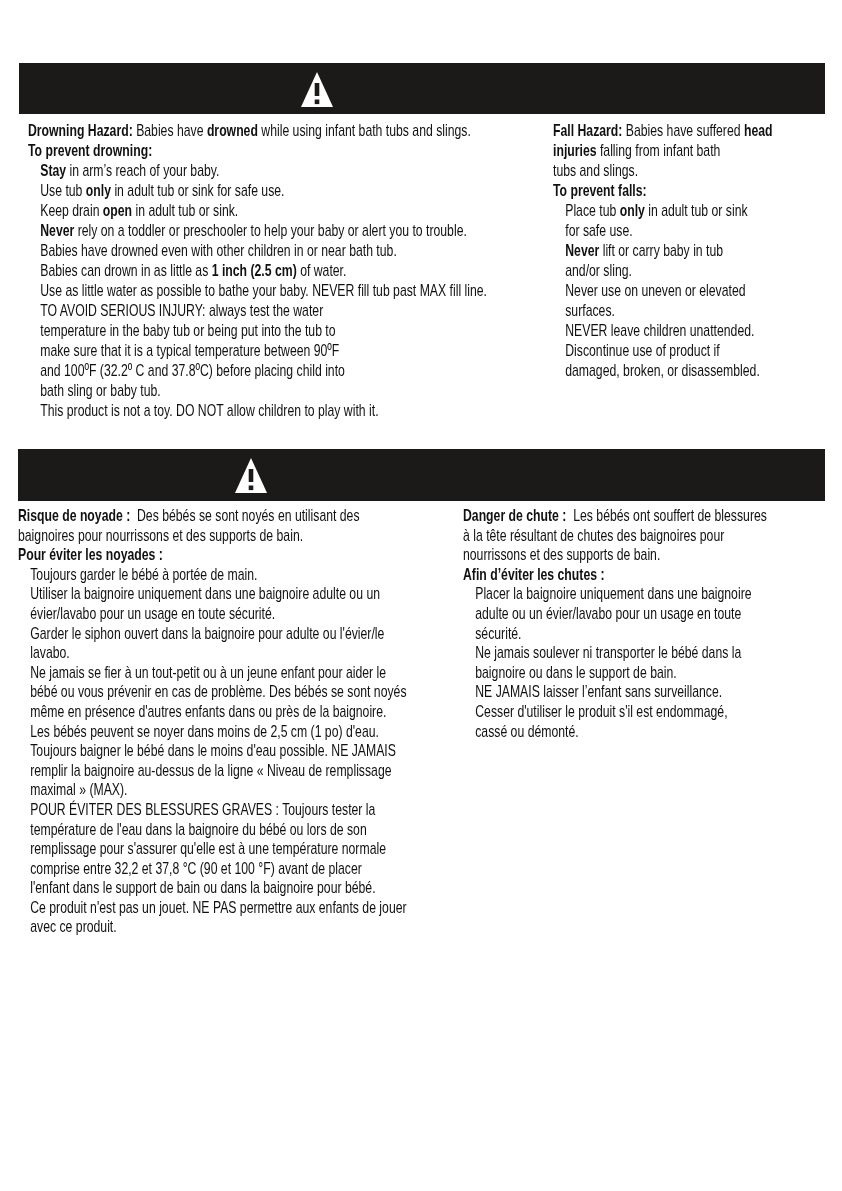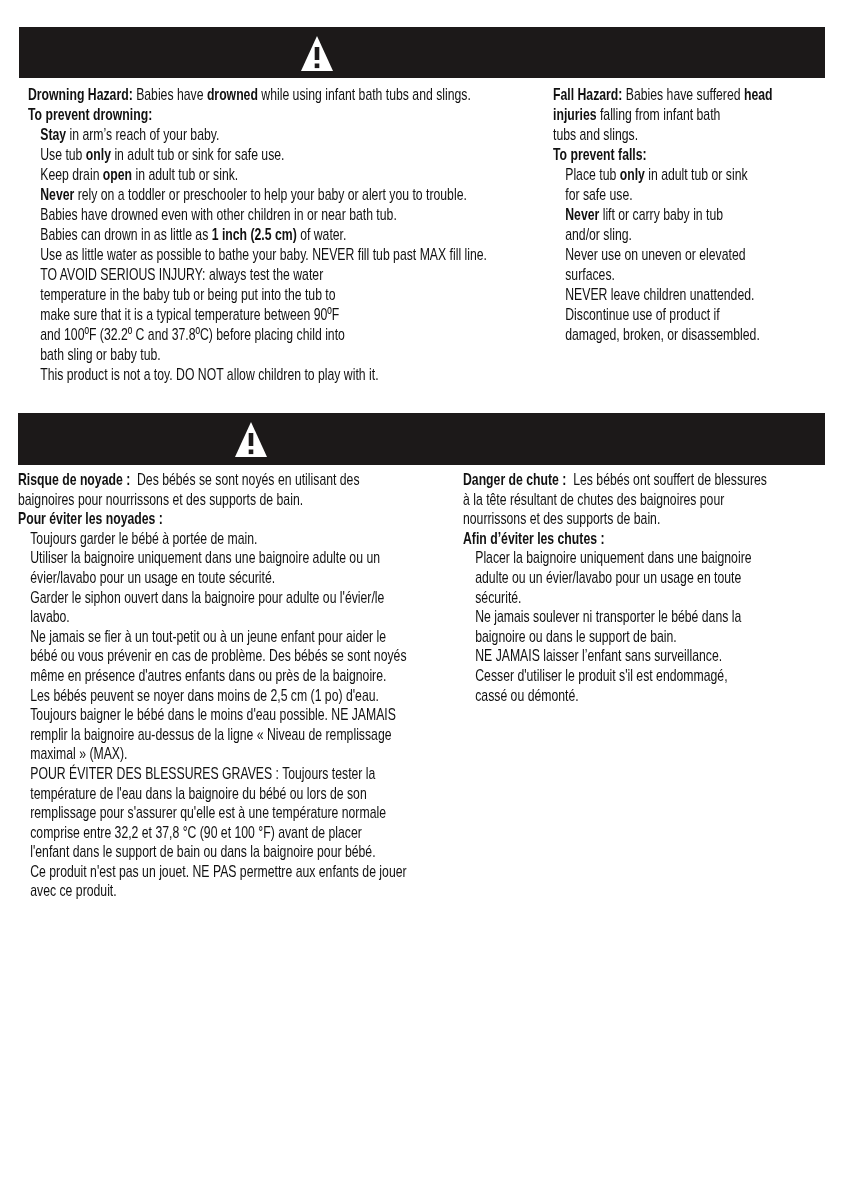--- a/index.html
+++ b/index.html
@@ -4,20 +4,21 @@
 <style>
   html, body { margin: 0; padding: 0; background: #ffffff; }
   .page {
     position: relative;
     width: 842px;
     height: 1148px;
     background: var(--page-bg, #ffffff);
     overflow: hidden;
     font-family: "Liberation Sans", sans-serif;
     color: var(--text-color, #111111);
+    margin-top: 36px;
   }
   .banner {
     position: absolute;
     background: var(--banner-bg, #1c1919);
   }
   .banner .tri {
     position: absolute;
     top: 8px;
   }
   .col {

